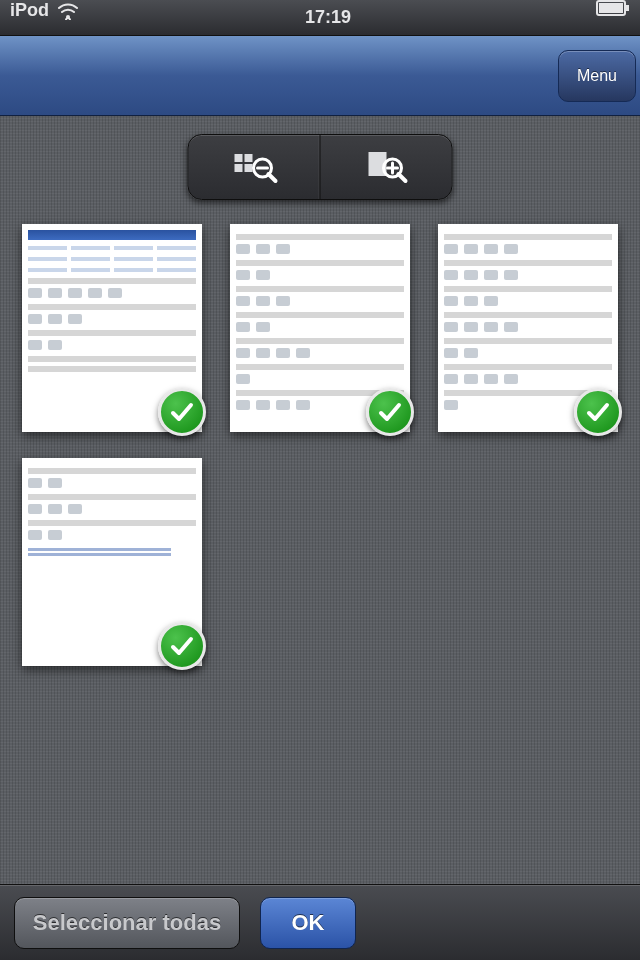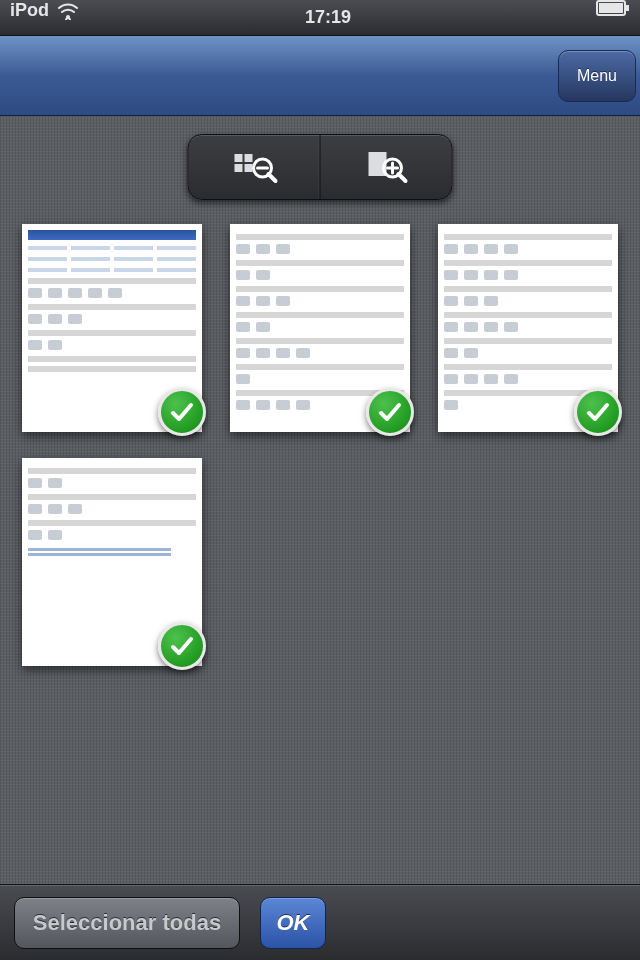--- a/index.html
+++ b/index.html
@@ -151,25 +151,24 @@
     width: 226px;
     background: linear-gradient(#7e8188, #53565c);
     color: #c8c9cc;
   }
   .btn-deselect {
     flex: 1;
     background: linear-gradient(#818389, #56585e);
     color: #fff;
   }
   .btn-ok {
-    width: 66px;
+    width: 96px;
     background: linear-gradient(#5b86d5, #2b53a7);
     color: #fff;
     border-color: #10254f;
-    font-style: italic;
   }
 </style>
 </head>
 <body>
 
 <div class="status-bar">
   <div class="status-left">
     <span>iPod</span>
     <span class="wifi-icon">
       <svg width="22" height="18" viewBox="0 0 22 18">

